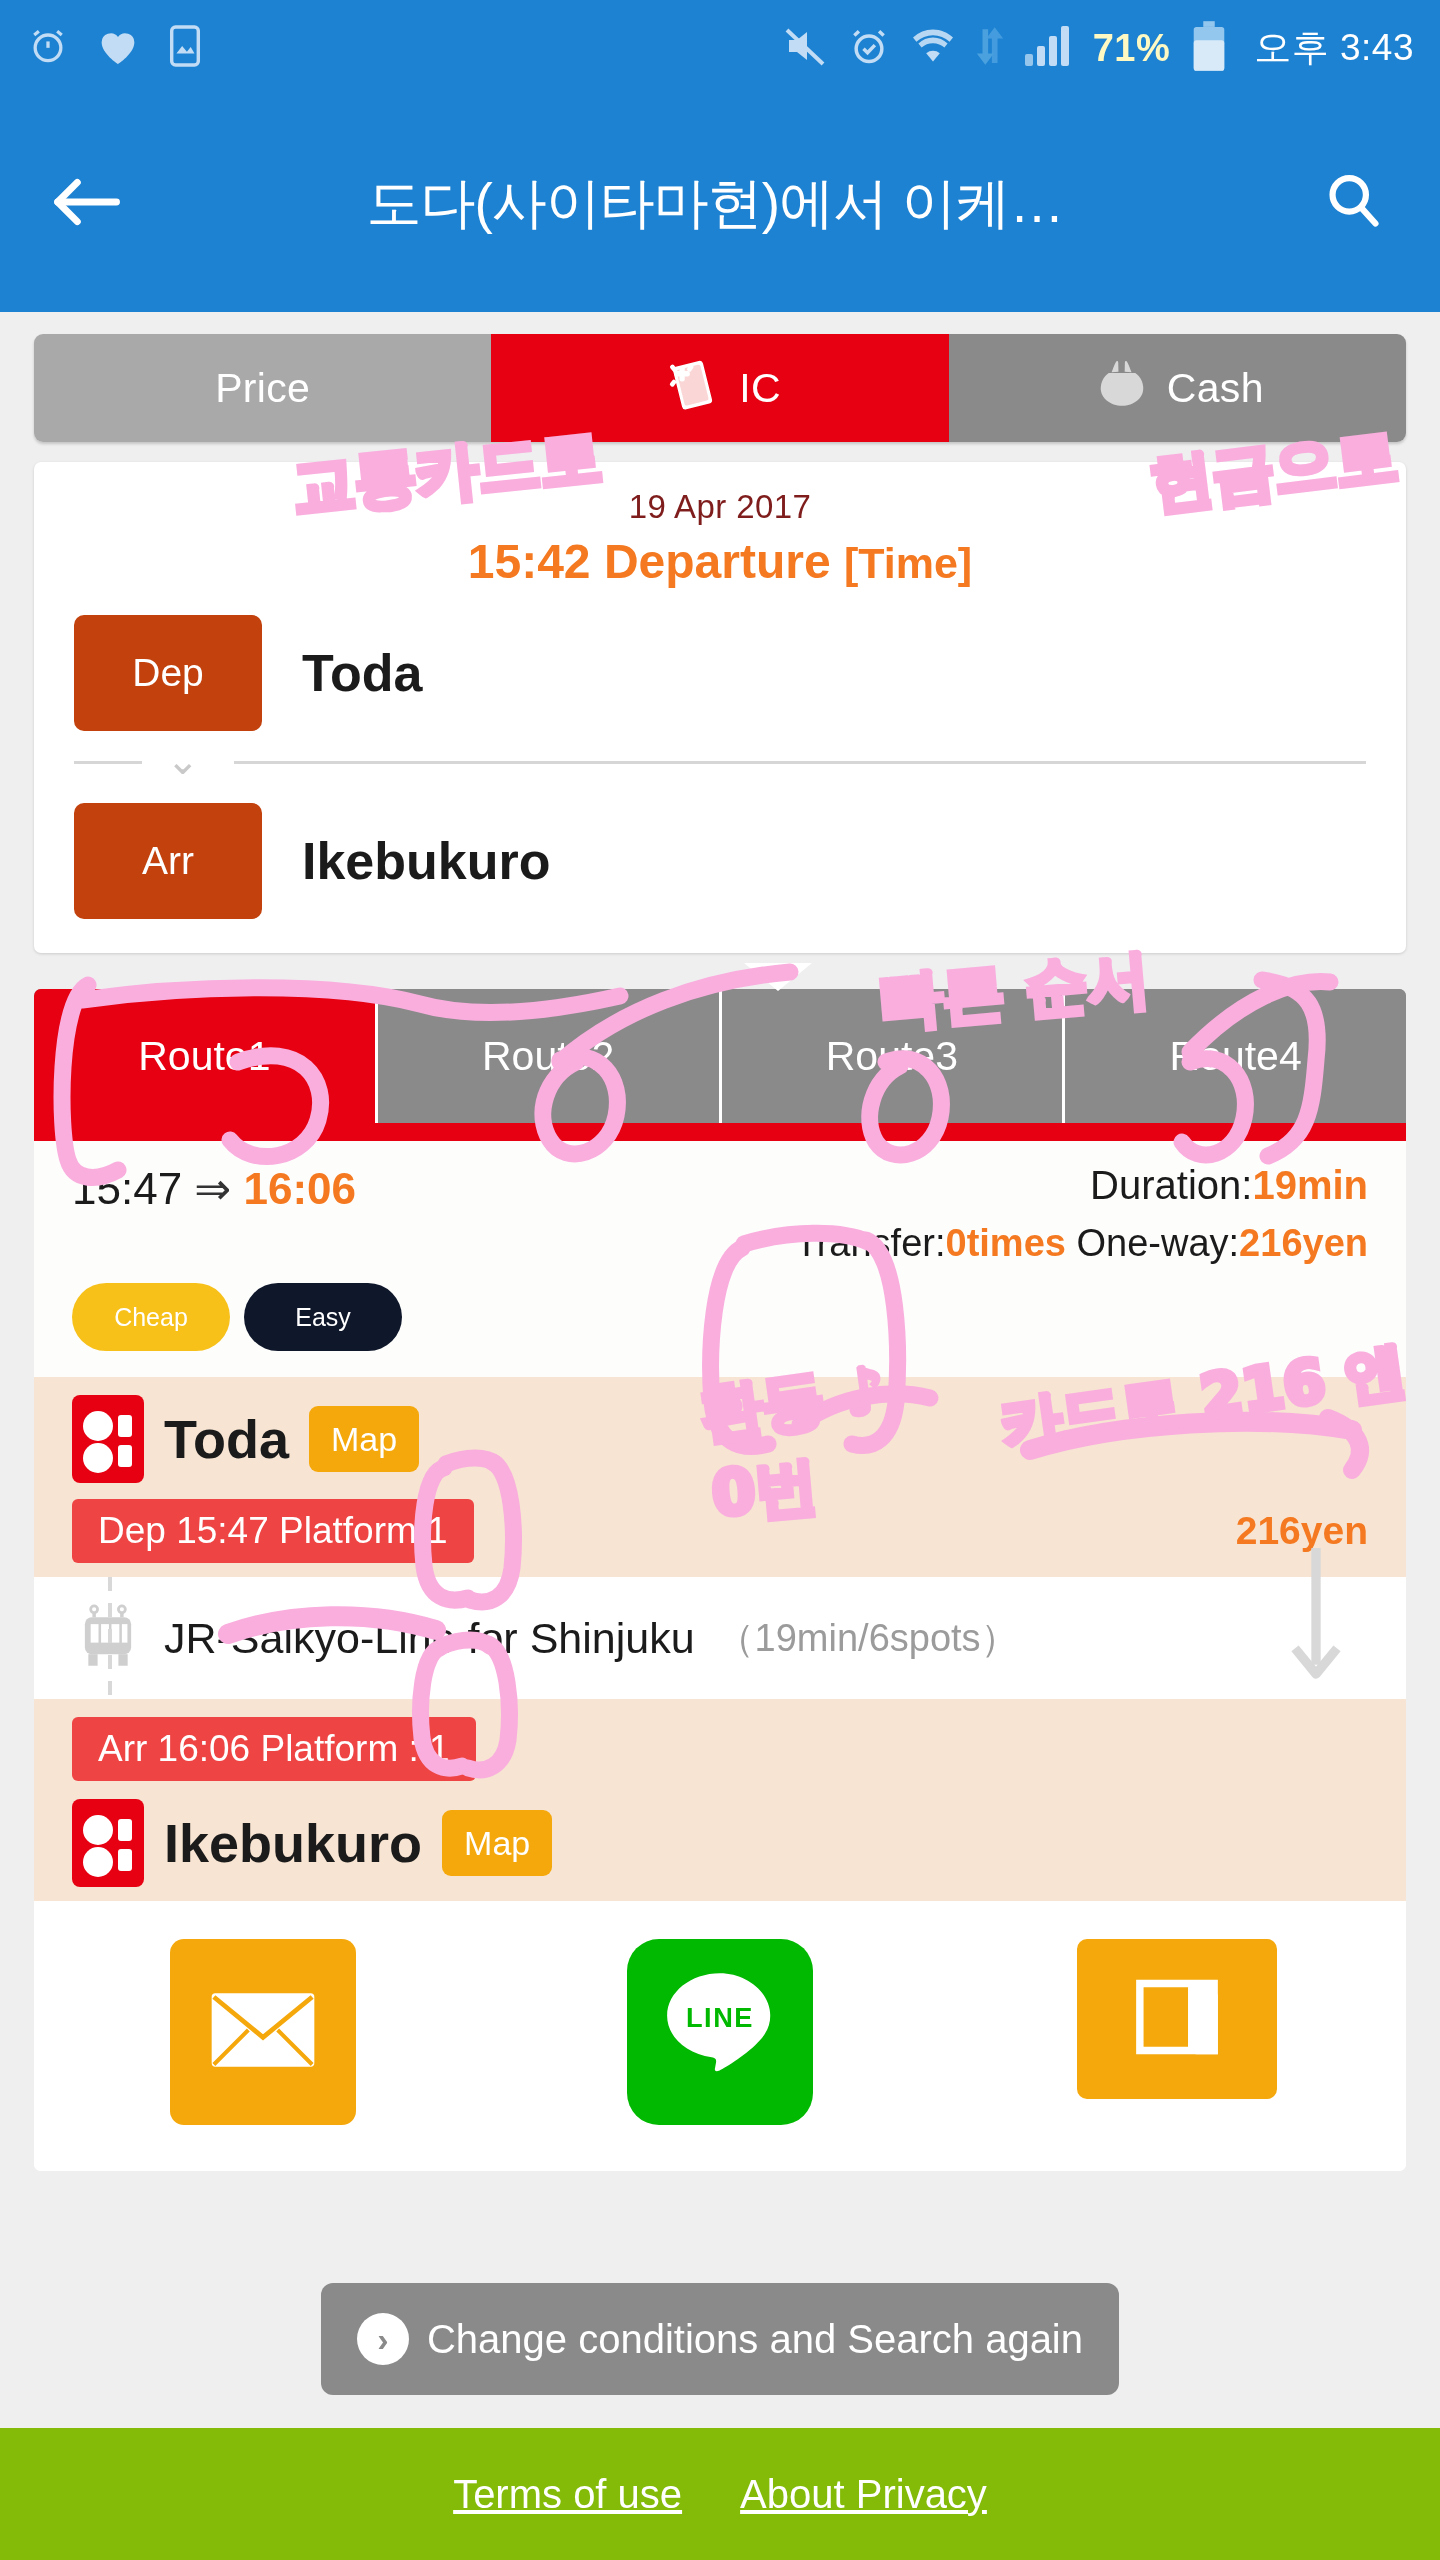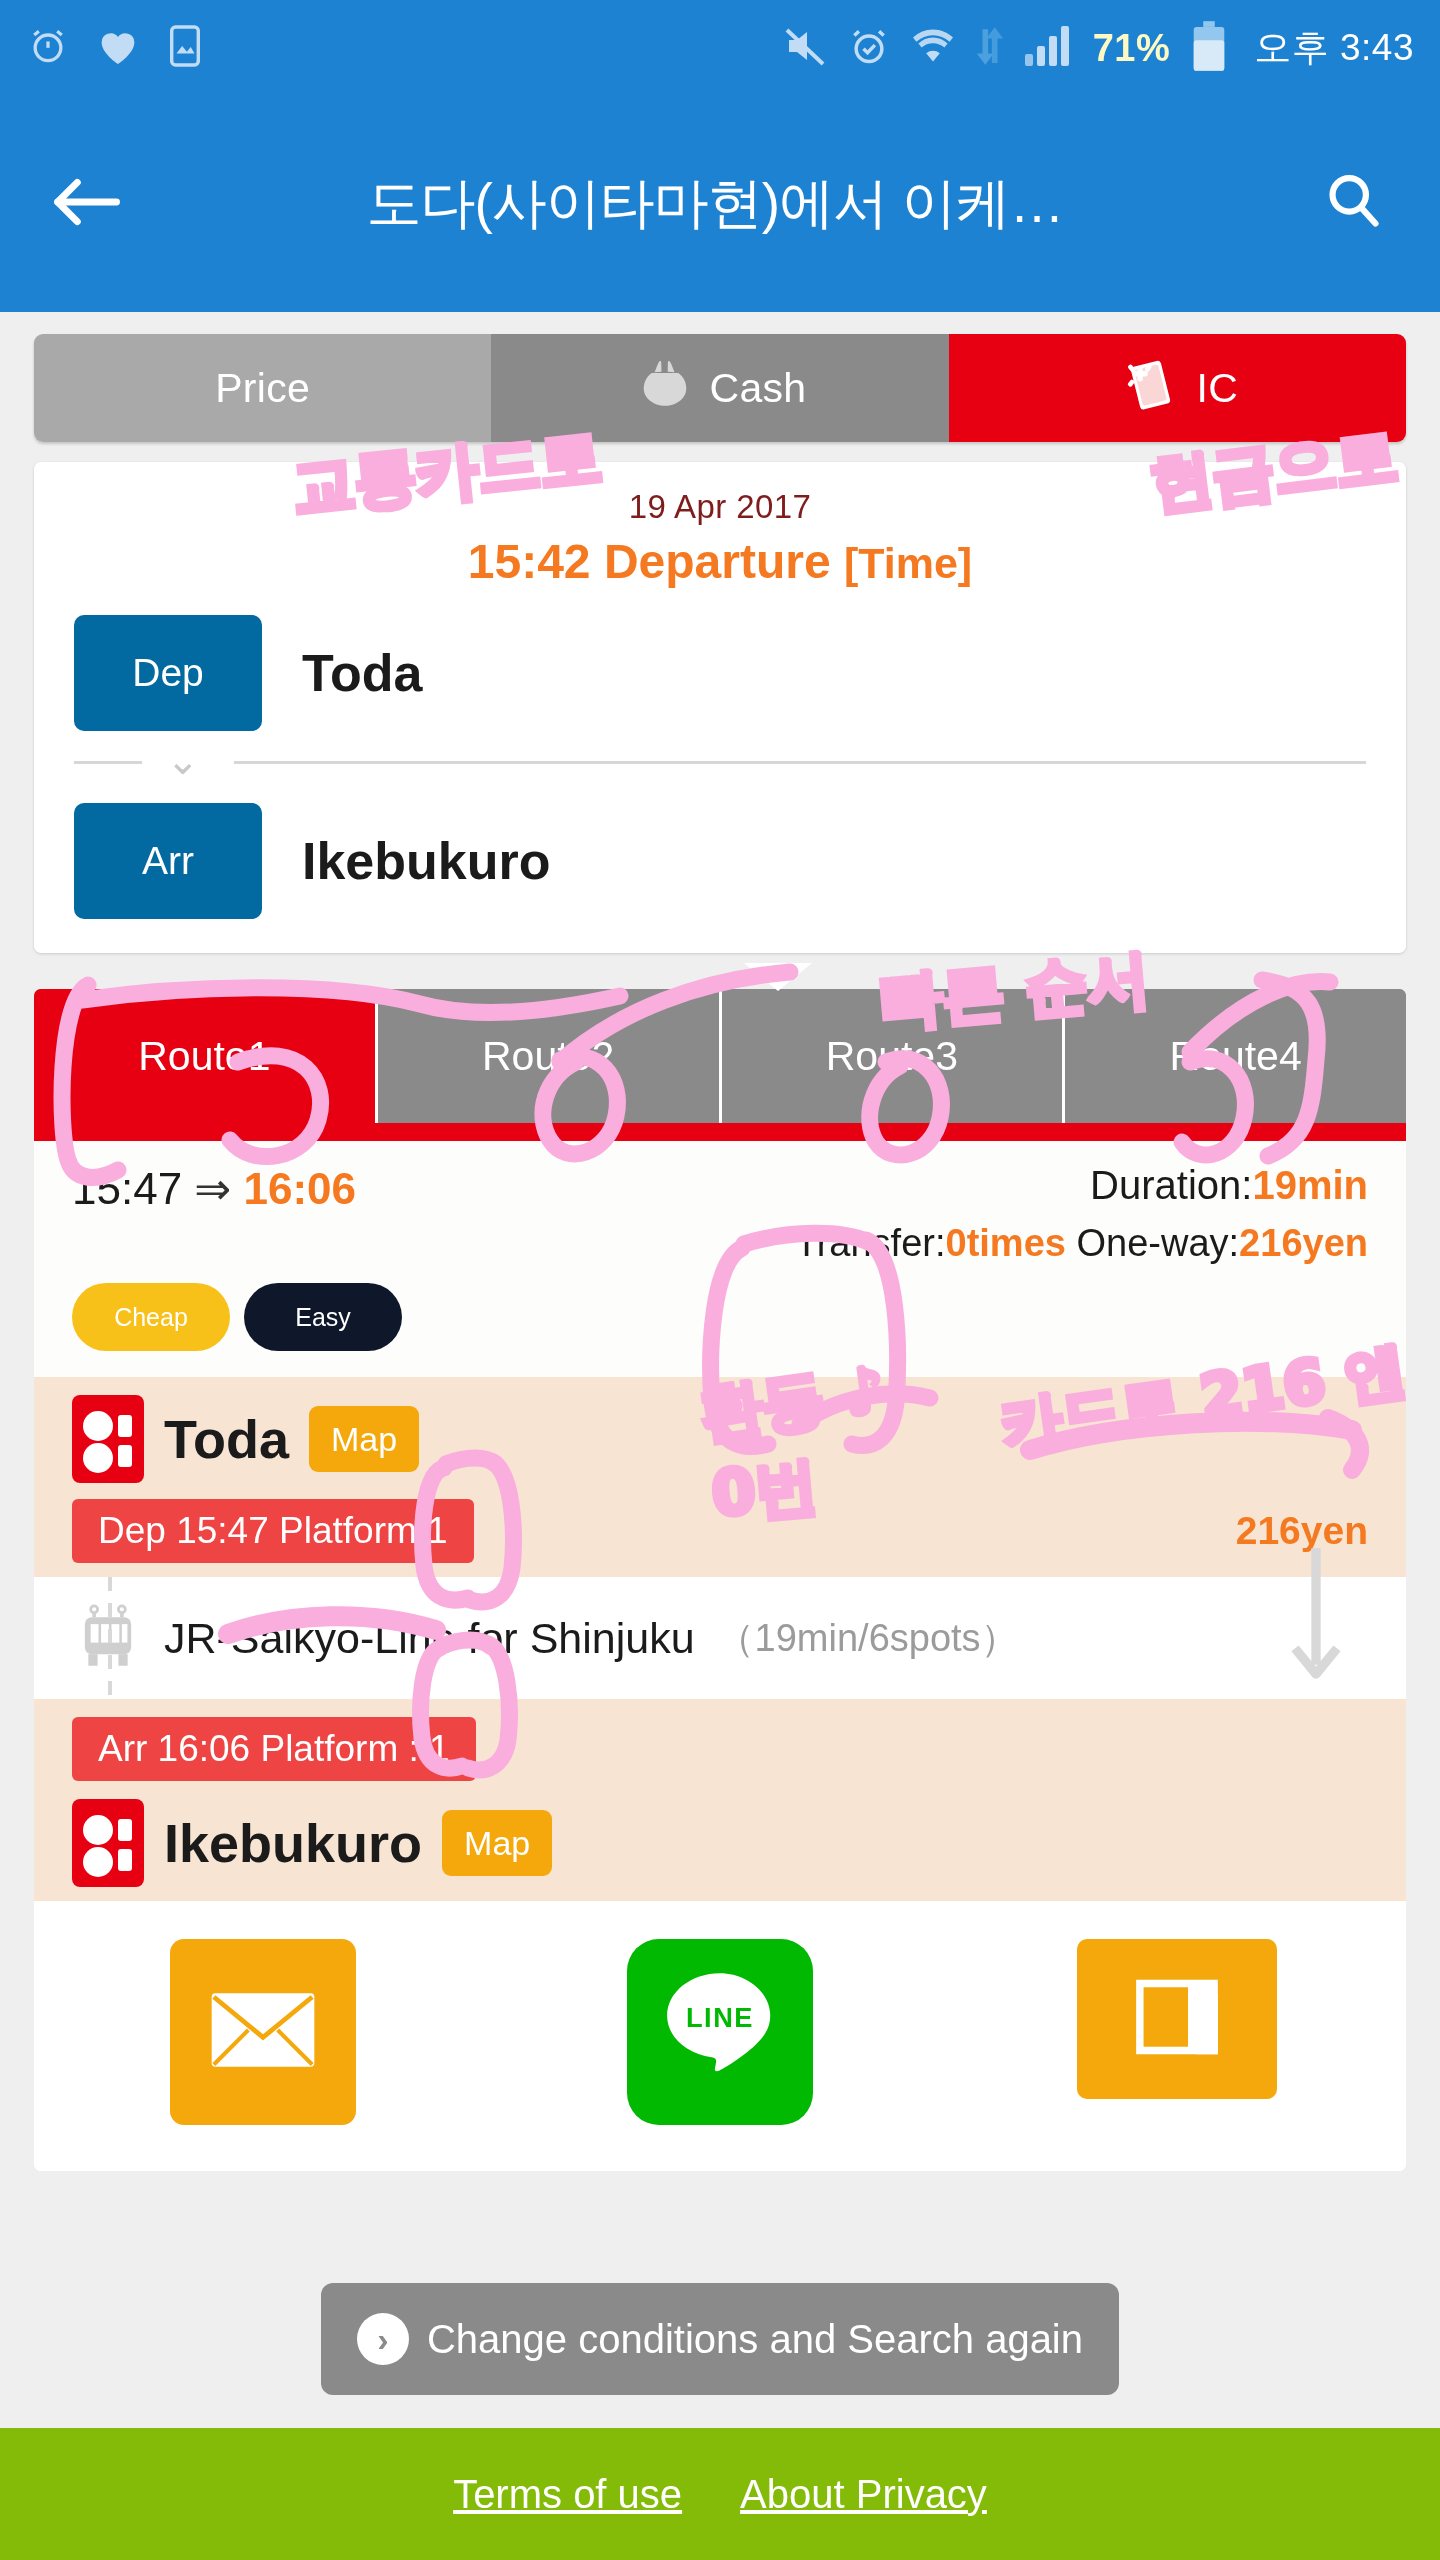--- a/index.html
+++ b/index.html
@@ -52,21 +52,21 @@
   
   .card {
     background: #ffffff; margin: 20px 34px 0 34px; border-radius: 7px;
     box-shadow: 0 1px 3px rgba(0,0,0,.15); padding: 26px 0 34px 0;
   }
   .card-date { text-align: center; font-size: 33px; color: #7f1d1d; letter-spacing: .4px; }
   .card-deptime { text-align: center; margin-top: 8px; font-size: 48px; font-weight: bold; color: #f47920; }
   .card-deptime .brk { font-size: 43px; }
   .od-row { display: flex; align-items: center; padding: 0 40px; margin-top: 26px; }
   .od-chip {
-    width: 188px; height: 116px; border-radius: 10px; background: #0369a1;
+    width: 188px; height: 116px; border-radius: 10px; background: #c2410c;
     color: #ffffff; font-size: 39px; display: flex; align-items: center; justify-content: center;
     flex: 0 0 auto;
   }
   .od-name { margin-left: 40px; font-size: 52px; font-weight: bold; color: #1b1b1b; }
   .od-sep { position: relative; margin: 16px 40px 16px 40px; height: 30px; }
   .od-sep .line-a { position: absolute; left: 0; top: 14px; width: 68px; height: 3px; background: #d6d6d6; }
   .od-sep .line-b { position: absolute; left: 160px; right: 0; top: 14px; height: 3px; background: #d6d6d6; }
   .od-sep .chev { position: absolute; left: 92px; top: 0; color: #c9c9c9; font-size: 40px; line-height: 26px; }
 
   
@@ -271,47 +271,47 @@
             <path d="M16.2 15.6 22 22"></path>
         </svg>
       </span>
     </div>
   </div>
 
   <div class="fare-tabs">
     <div class="fare-tab inactive-light">
       <span>Price</span>
     </div>
-    <div class="fare-tab inactive-dark">
-      <span>
-        <svg width="62" height="62" viewBox="0 0 28 28">
-          <path d="M8 9.5c-2.3 1.6-3.6 4.2-3.6 7 0 4.3 4.3 7.8 9.6 7.8s9.6-3.5 9.6-7.8c0-2.8-1.3-5.4-3.6-7z" fill="#d8d8d8"></path>
-          <path d="M9.3 9.2c.6-1.6 1.2-3.3 1.9-4.6.4-.8 1.1-.6 1.1.2l.1 4.1z" fill="#d8d8d8"></path>
-          <path d="M18.3 9.2c-.6-1.6-1.2-3.3-1.9-4.6-.4-.8-1.1-.6-1.1.2l-.1 4.1z" fill="#d8d8d8"></path>
-        </svg>
-      </span>
-      <span>Cash</span>
-    </div>
     <div class="fare-tab active">
       <span>
         <svg width="66" height="66" viewBox="0 0 30 30">
           <g transform="rotate(-14 15 15)">
             <rect x="8" y="6" width="14" height="20" rx="1.6" fill="#ffffff"></rect>
             <rect x="9.4" y="7.6" width="11.2" height="16.8" rx="1" fill="#fbd6d6"></rect>
           </g>
           <g fill="#ffffff">
             <rect x="7" y="9.6" width="7" height="2.4" rx="1"></rect>
             <rect x="9.3" y="7.3" width="2.4" height="7" rx="1"></rect>
             <rect x="5.4" y="6.6" width="2.1" height="3.3" rx=".9" transform="rotate(-38 6.4 8.2)"></rect>
             <rect x="13.2" y="6.6" width="2.1" height="3.3" rx=".9" transform="rotate(38 14.2 8.2)"></rect>
             <rect x="5.4" y="13.4" width="2.1" height="3.3" rx=".9" transform="rotate(38 6.4 15)"></rect>
           </g>
         </svg>
       </span>
       <span>IC</span>
+    </div>
+    <div class="fare-tab inactive-dark">
+      <span>
+        <svg width="62" height="62" viewBox="0 0 28 28">
+          <path d="M8 9.5c-2.3 1.6-3.6 4.2-3.6 7 0 4.3 4.3 7.8 9.6 7.8s9.6-3.5 9.6-7.8c0-2.8-1.3-5.4-3.6-7z" fill="#d8d8d8"></path>
+          <path d="M9.3 9.2c.6-1.6 1.2-3.3 1.9-4.6.4-.8 1.1-.6 1.1.2l.1 4.1z" fill="#d8d8d8"></path>
+          <path d="M18.3 9.2c-.6-1.6-1.2-3.3-1.9-4.6-.4-.8-1.1-.6-1.1.2l-.1 4.1z" fill="#d8d8d8"></path>
+        </svg>
+      </span>
+      <span>Cash</span>
     </div>
   </div>
 
   <div class="card">
     <div class="card-date">19 Apr 2017</div>
     <div class="card-deptime">
       <span>15:42</span>
       <span>Departure</span>
       <span class="brk">[Time]</span>
     </div>

